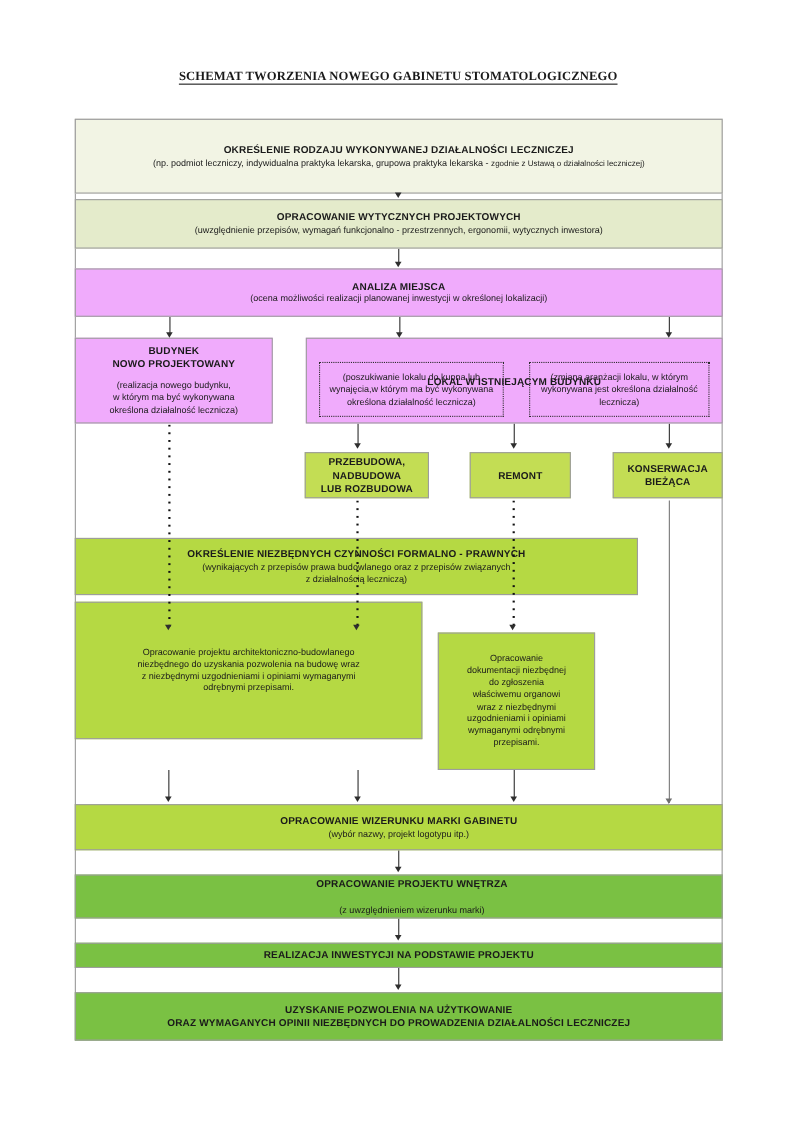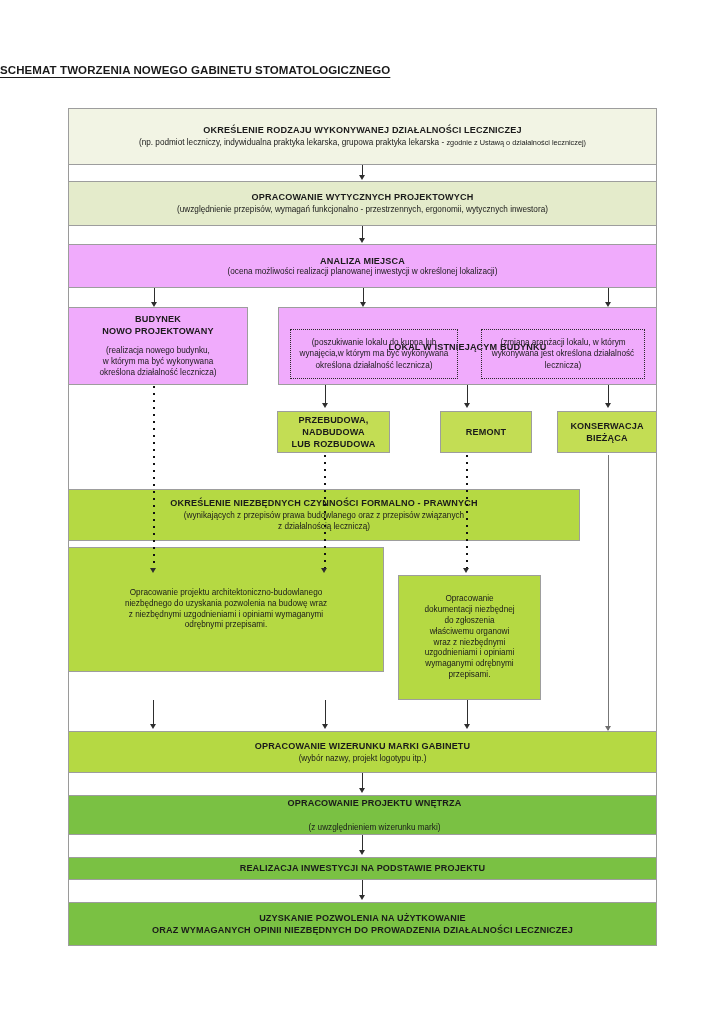--- a/index.html
+++ b/index.html
@@ -8,23 +8,25 @@
     background:#ffffff;
     font-family:"Liberation Sans","DejaVu Sans",sans-serif;
     color:#1a1a1a;
     overflow:hidden;
   }
   .page{position:relative;width:724px;height:1024px;}
 
   
   .title{
     position:absolute;left:0;top:64px;width:724px;
+    text-align:center;
     font-size:11.5px;font-weight:bold;letter-spacing:.1px;
     text-decoration:underline;
     text-underline-offset:3px;
+    font-family:Liberation Serif, serif;
   }
 
   
   .frame{
     position:absolute;left:68px;top:108px;width:589px;height:838px;
     border:1px solid #9a9a9a;
     box-sizing:border-box;
     background:transparent;
   }
 
@@ -80,21 +82,21 @@
 </style>
 </head>
 <body>
 
 <div class="page">
 
   <div class="title">SCHEMAT TWORZENIA NOWEGO GABINETU STOMATOLOGICZNEGO</div>
 
   <div class="frame"></div>
 
-  <div class="box tone-1" style="left:68px;top:108px;width:589px;height:57px;">
+  <div class="box tone-1" style="left:68px;top:108px;width:589px;height:68px;">
     <div class="hl">OKREŚLENIE RODZAJU  WYKONYWANEJ DZIAŁALNOŚCI LECZNICZEJ</div>
     <div class="sub" style="margin-top:2px;"><span>(np. podmiot leczniczy, indywidualna praktyka lekarska, grupowa praktyka lekarska - </span><span class="tiny">zgodnie z Ustawą o działalności leczniczej)</span></div>
   </div>
   <div class="vline" style="left:362px;top:161px;height:16px;"></div>
   <div class="arrowhead" style="left:359px;top:175px;"></div>
 
   <div class="box tone-2" style="left:68px;top:181px;width:589px;height:45px;">
     <div class="hl">OPRACOWANIE WYTYCZNYCH PROJEKTOWYCH</div>
     <div class="sub" style="margin-top:2px;">(uwzględnienie przepisów, wymagań funkcjonalno - przestrzennych, ergonomii, wytycznych inwestora)</div>
   </div>
@@ -137,21 +139,21 @@
 
   <div class="vline" style="left:608px;top:385px;height:20px;"></div>
   <div class="arrowhead" style="left:605px;top:403px;"></div>
 
   <div class="box tone-4" style="left:277px;top:411px;width:113px;height:42px;">
     <div class="hl">PRZEBUDOWA,</div>
     <div class="hl">NADBUDOWA</div>
     <div class="hl">LUB ROZBUDOWA</div>
   </div>
 
-  <div class="box tone-4" style="left:440px;top:411px;width:92px;height:42px;">
+  <div class="box tone-4" style="left:427px;top:411px;width:92px;height:42px;">
     <div class="hl">REMONT</div>
   </div>
 
   <div class="box tone-4" style="left:557px;top:411px;width:100px;height:42px;">
     <div class="hl">KONSERWACJA</div>
     <div class="hl">BIEŻĄCA</div>
   </div>
 
   <div class="vdot" style="left:153px;top:386px;height:185px;"></div>
   <div class="arrowhead" style="left:150px;top:568px;"></div>

